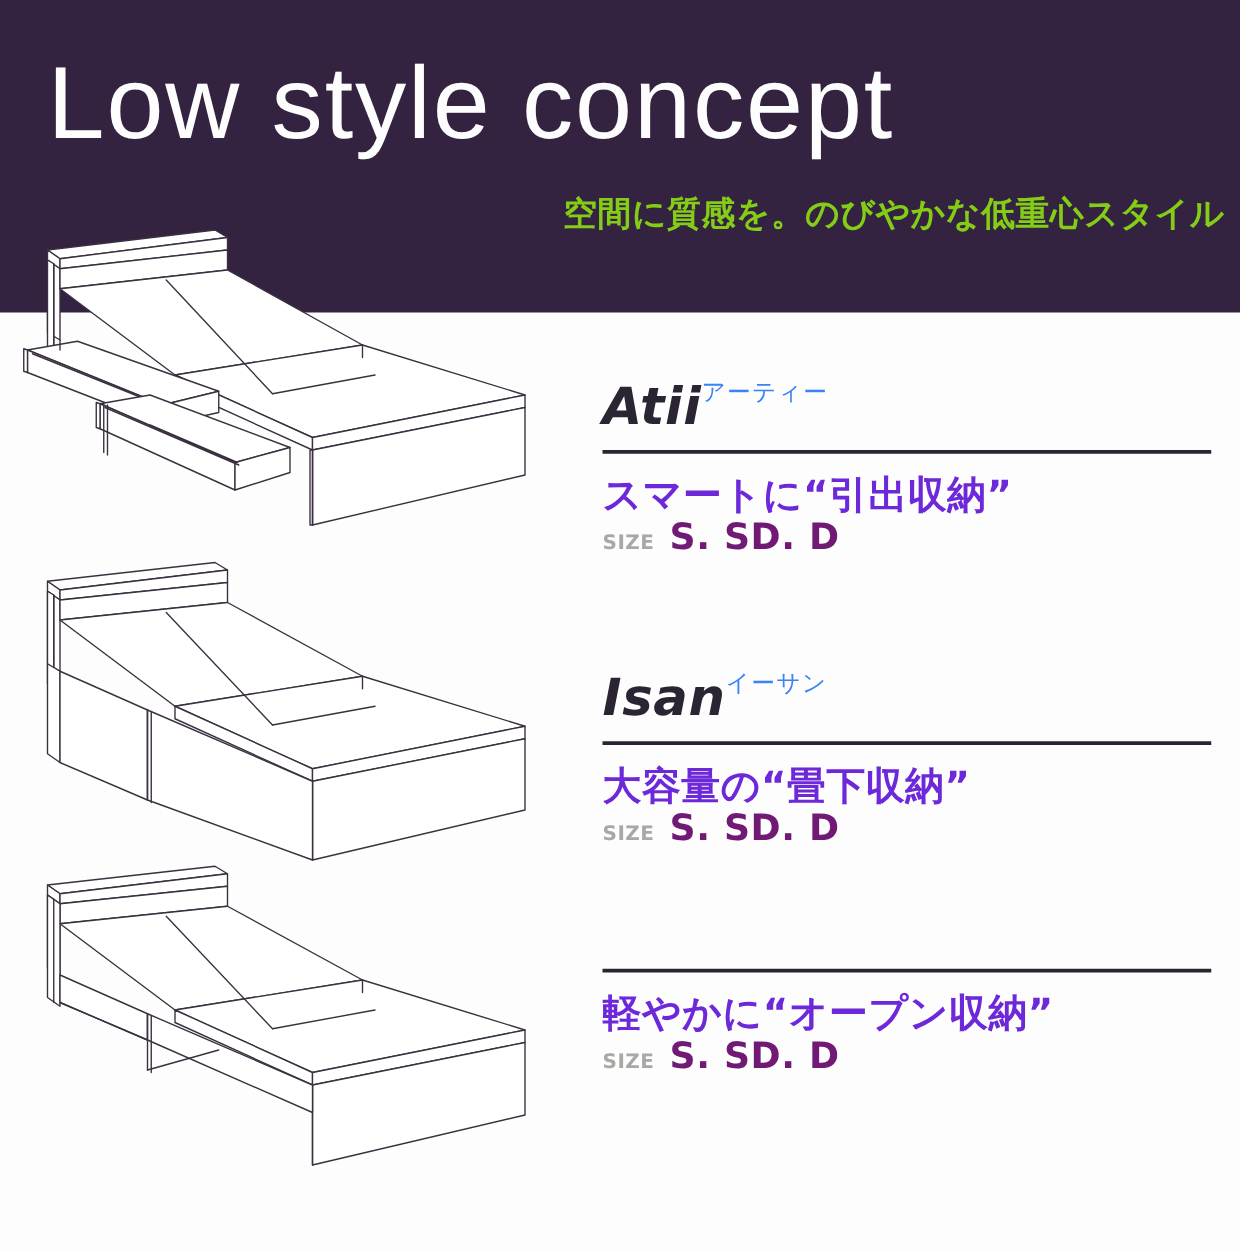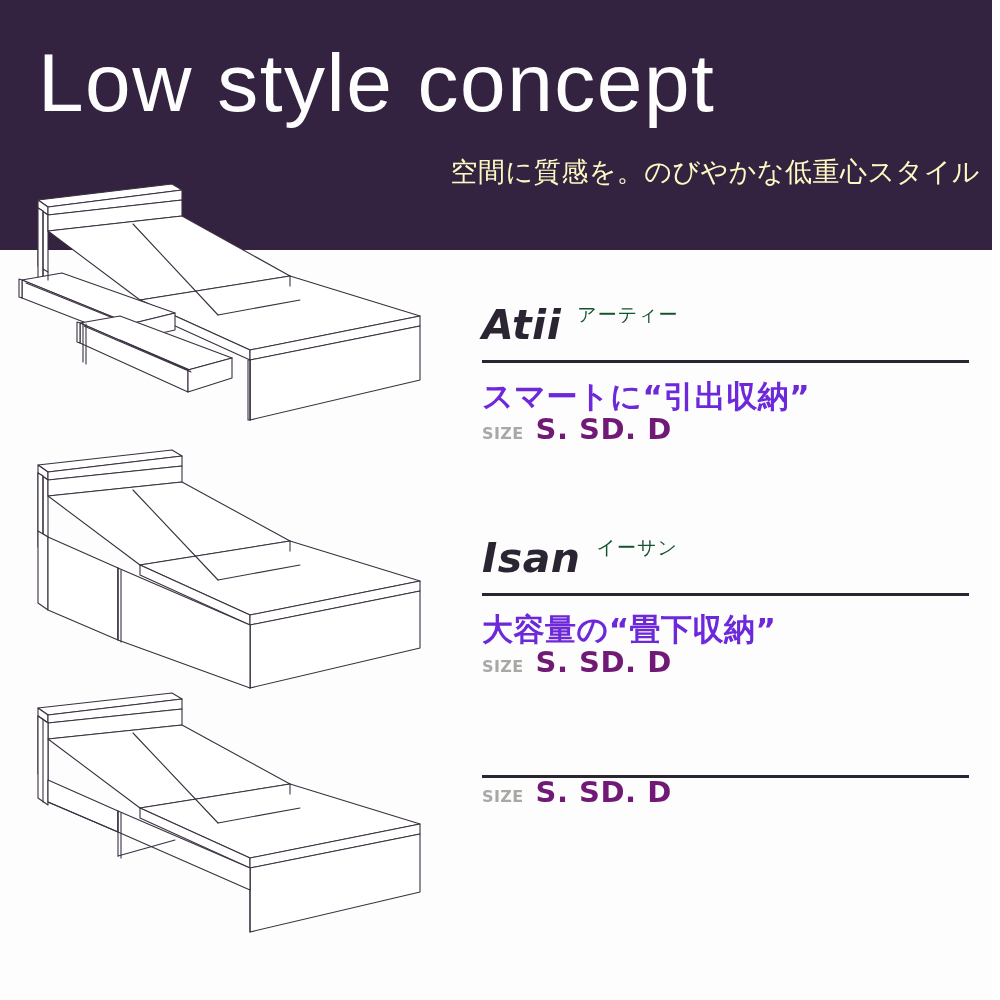--- a/index.html
+++ b/index.html
@@ -44,24 +44,24 @@
     line-height: 1;
     color: #fdfdfd;
     letter-spacing: 1.5px;
     white-space: nowrap;
   }
   .hero-subtitle {
     position: absolute;
     right: 20px;
     top: 158px;
     font-family: "DejaVu Sans", sans-serif;
-    font-weight: 400;
+    font-weight: 700;
     font-size: 27px;
     line-height: 1;
-    color: #fef9c3;
+    color: #84cc16;
     letter-spacing: 0.5px;
     white-space: nowrap;
   }
 
   
   .bed-art {
     position: absolute;
     left: 0;
   }
   #bed-art-atii { top: 180px; width: 470px; height: 290px; }
@@ -98,22 +98,21 @@
     font-size: 41px;
     line-height: 1;
     color: #2b2533;
     letter-spacing: 0.5px;
   }
   .brand-kana {
     font-family: "DejaVu Serif", serif;
     font-weight: 400;
     font-size: 19px;
     line-height: 1;
-    color: #14532d;
-    margin-left: 16px;
+    color: #3b82f6;
     letter-spacing: 1px;
   }
   .rule {
     margin-top: 7px;
     width: 487px;
     height: 3px;
     background: #2b2533;
   }
   .tagline {
     margin-top: 16px;
@@ -299,20 +298,21 @@
       <div class="rule"></div>
       <div class="tagline">大容量の“畳下収納”</div>
       <div class="size-row">
         <span class="size-label">SIZE</span>
         <span class="size-values">S. SD. D</span>
       </div>
     </div>
 
     <div class="product-block" id="product-block-farg">
       <div class="rule"></div>
+      <div class="tagline">軽やかに“オープン収納”</div>
       <div class="size-row">
         <span class="size-label">SIZE</span>
         <span class="size-values">S. SD. D</span>
       </div>
     </div>
 
   </div>
 
 </div>
 

